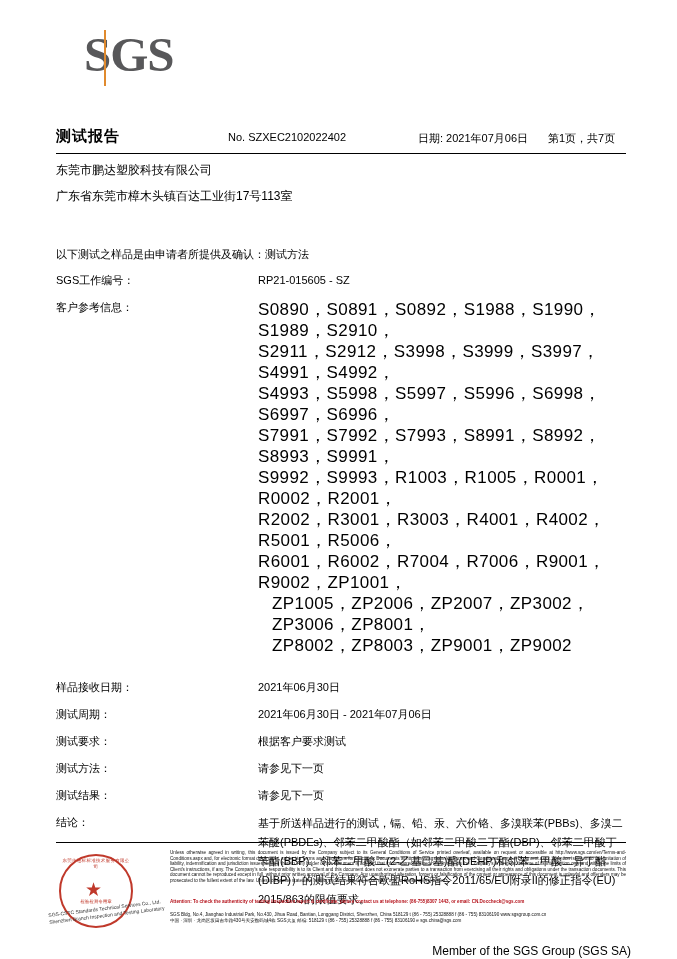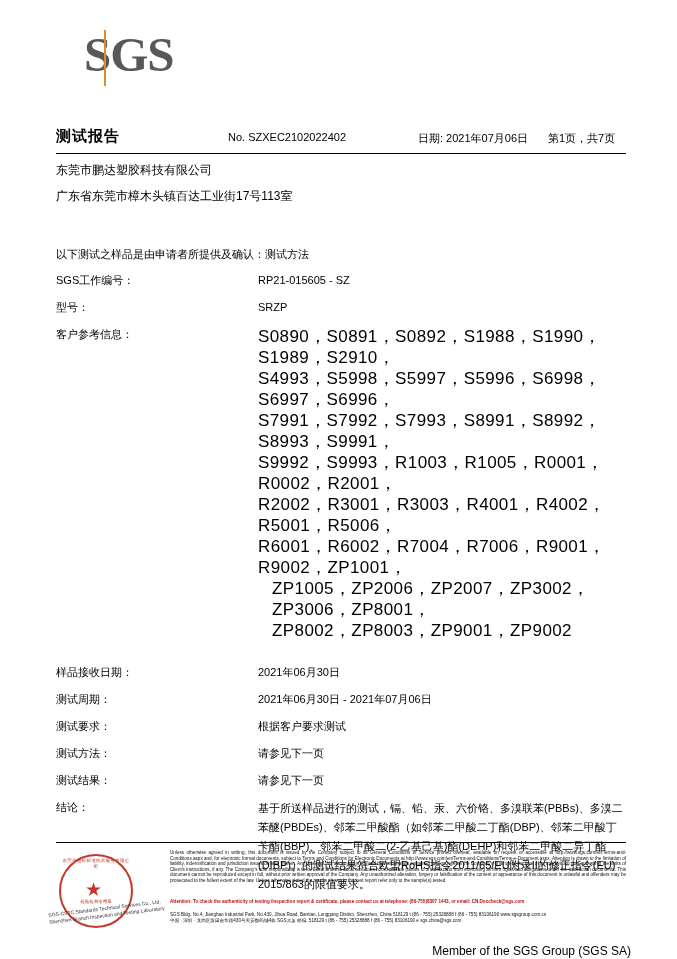--- a/index.html
+++ b/index.html
@@ -286,29 +286,26 @@
 
   <div class="sample-stmt">以下测试之样品是由申请者所提供及确认：测试方法</div>
 
   <div class="fields">
 
     <div class="field-row">
       <div class="field-label">SGS工作编号：</div>
       <div class="field-value">RP21-015605 - SZ</div>
     </div>
 
-    <div class="field-row">
-      <div class="field-label">型号：</div>
-      <div class="field-value">SRZP</div>
-    </div>
 
     <div class="field-row">
       <div class="field-label">客户参考信息：</div>
       <div class="ref-list">
         <span class="ref-line">S0890，S0891，S0892，S1988，S1990，S1989，S2910，</span>
+        <span class="ref-line">S2911，S2912，S3998，S3999，S3997，S4991，S4992，</span>
         <span class="ref-line">S4993，S5998，S5997，S5996，S6998，S6997，S6996，</span>
         <span class="ref-line">S7991，S7992，S7993，S8991，S8992，S8993，S9991，</span>
         <span class="ref-line">S9992，S9993，R1003，R1005，R0001，R0002，R2001，</span>
         <span class="ref-line">R2002，R3001，R3003，R4001，R4002，R5001，R5006，</span>
         <span class="ref-line">R6001，R6002，R7004，R7006，R9001，R9002，ZP1001，</span>
         <span class="ref-line ref-indent">ZP1005，ZP2006，ZP2007，ZP3002，ZP3006，ZP8001，</span>
         <span class="ref-line ref-indent">ZP8002，ZP8003，ZP9001，ZP9002</span>
       </div>
     </div>
 

